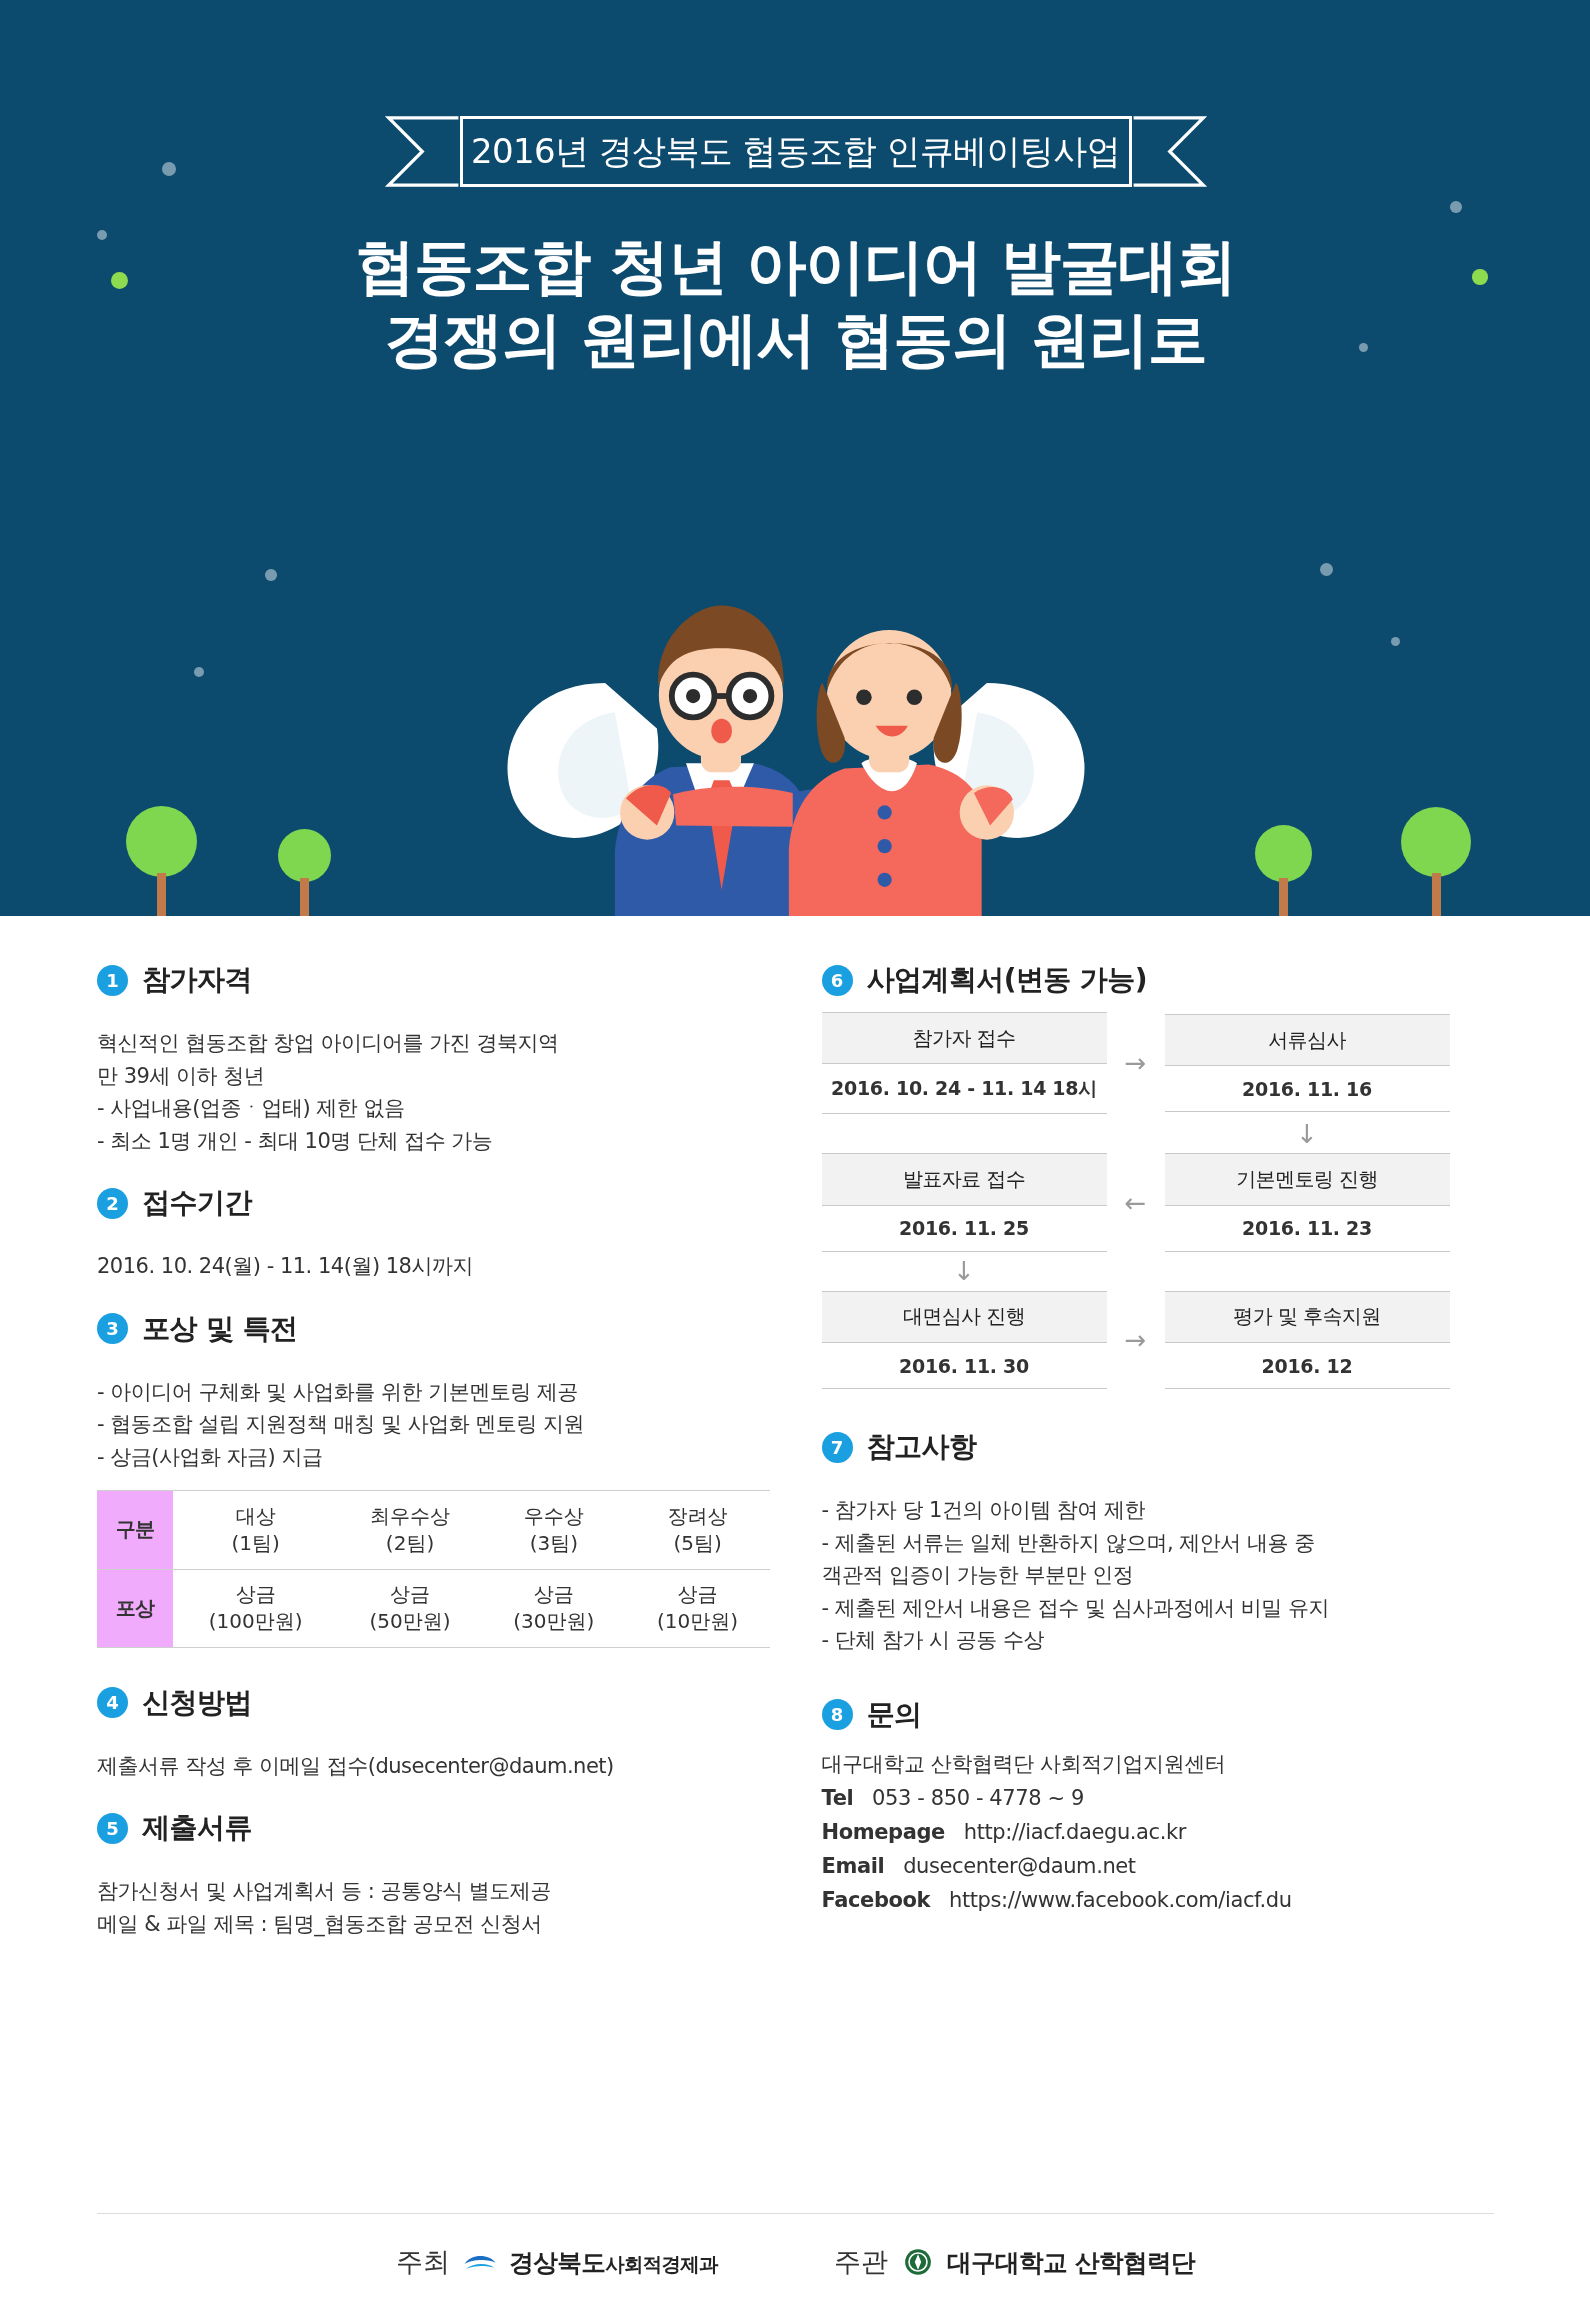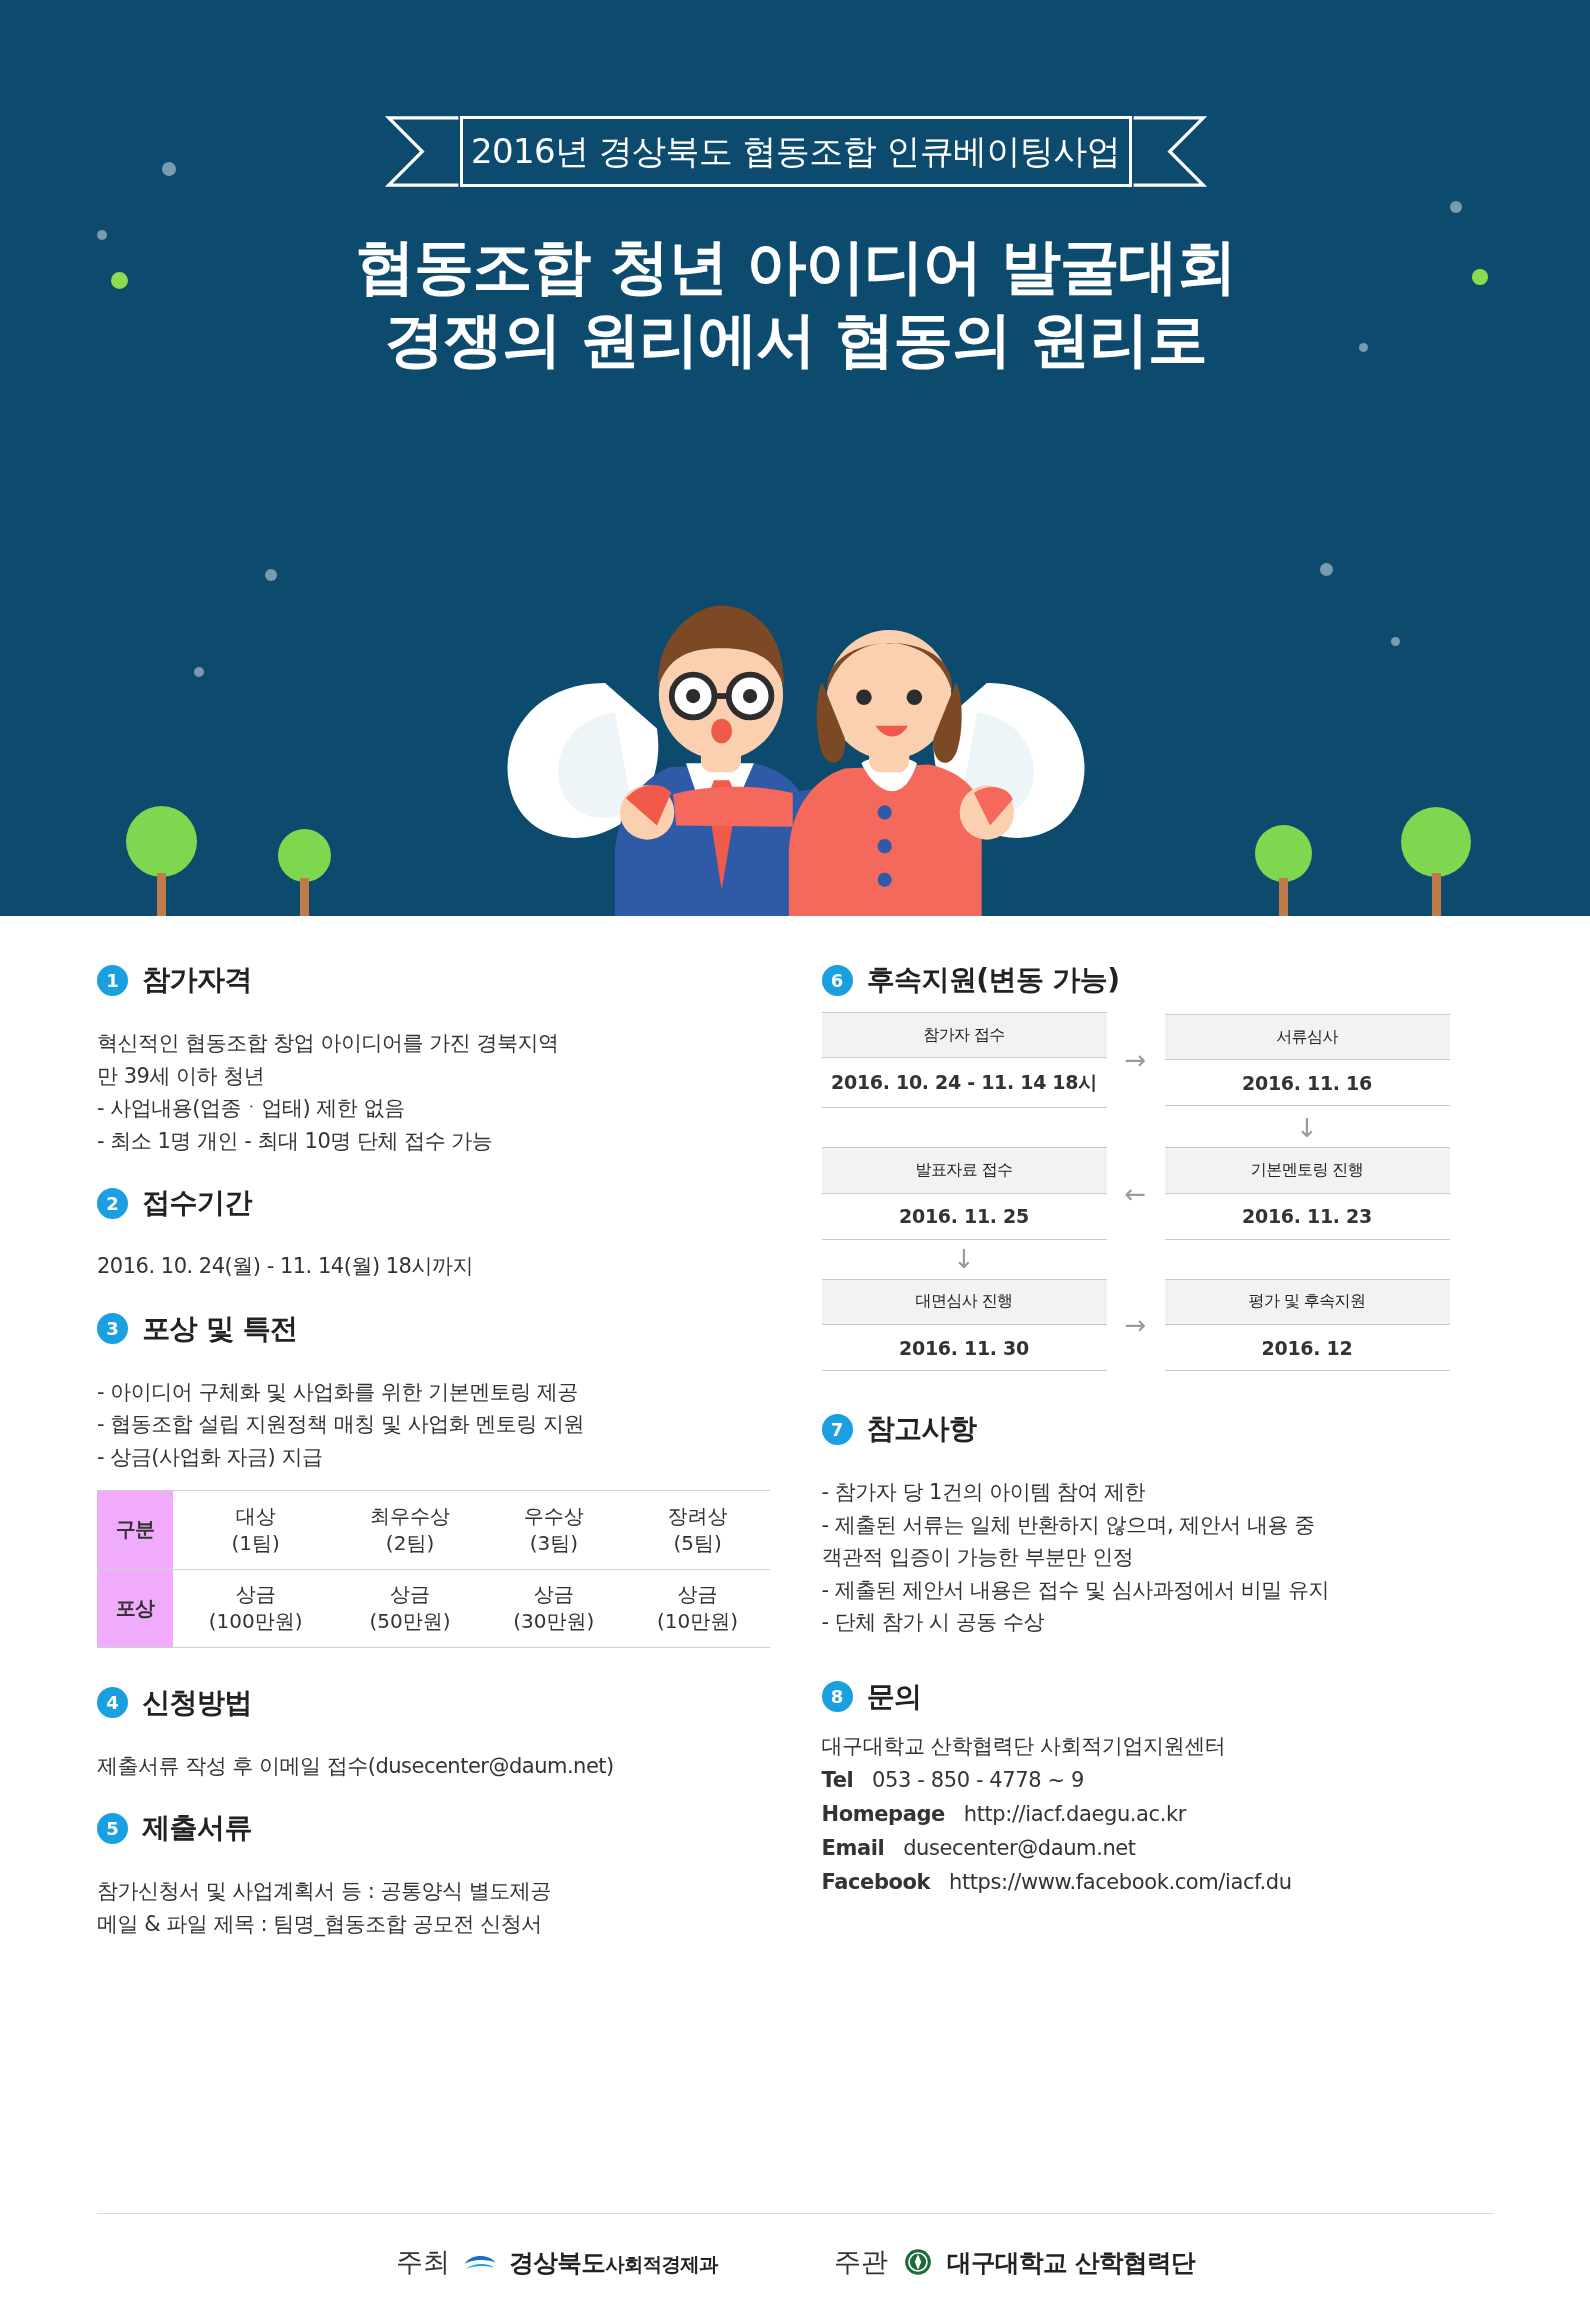--- a/index.html
+++ b/index.html
@@ -188,21 +188,21 @@
     margin-top: 7.8px;
   }
   .sbox {
     border-top: 1.3px solid #c9c9c9;
     border-bottom: 1.3px solid #c9c9c9;
     text-align: center;
     padding: 0;
   }
   .sbox .t {
     background: #f2f2f2;
-    font-size: 16px;
+    font-size: 20px;
     color: #222;
     padding: 11.6px 0;
     letter-spacing: -0.6px;
     border-bottom: 1.3px solid #c9c9c9;
   }
   .sbox .d {
     font-size: 19px;
     color: #333;
     padding: 11.6px 0;
     letter-spacing: -0.3px;
@@ -475,21 +475,21 @@
         </div>
       </div>
 
     </div>
 
     <div class="col">
 
       <div class="sec">
         <div class="sec-head">
           <div class="num">6</div>
-          <div class="sec-title">후속지원(변동 가능)</div>
+          <div class="sec-title">사업계획서(변동 가능)</div>
         </div>
 
         <div class="sched">
 
           <div class="sbox">
             <div class="t">참가자 접수</div>
             <div class="d">2016. 10. 24 - 11. 14 18시</div>
           </div>
           <div class="arrow">→</div>
           <div class="sbox">

